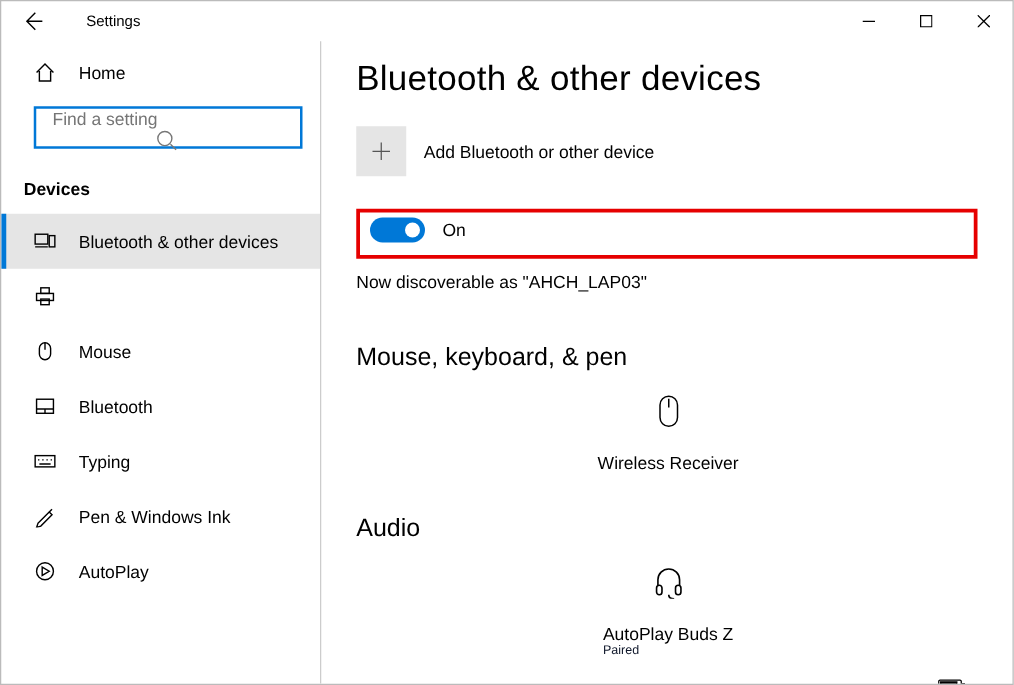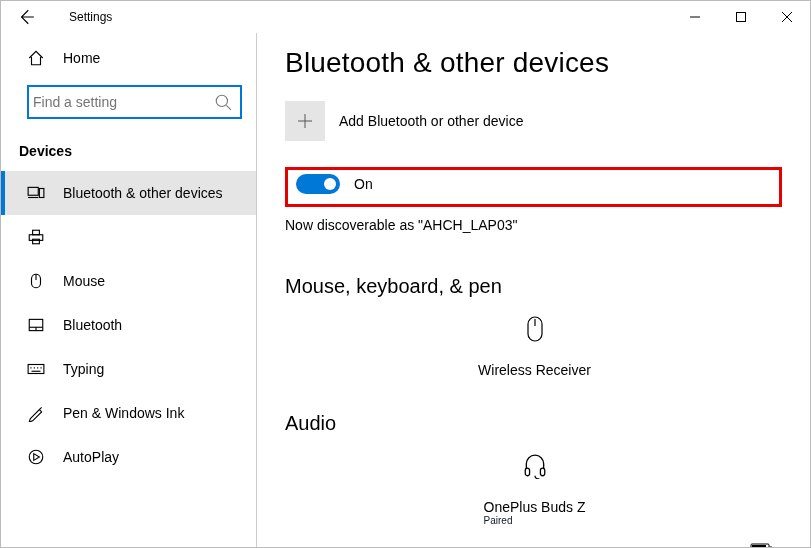--- a/index.html
+++ b/index.html
@@ -7,21 +7,21 @@
 .titlebar { height: 32px; display: flex; align-items: center; }
 .tb-left { display: flex; align-items: center; gap: 34px; padding-left: 16px; }
 .tb-title { font-size: 12px; }
 .tb-controls { margin-left: auto; display: flex; }
 .tb-btn { width: 46px; height: 32px; display: flex; align-items: center; justify-content: center; }
 .tb-btn svg { width: 10px; height: 10px; }
 .container { display: flex; height: calc(100% - 32px); }
 .sidebar { width: 256px; border-right: 1px solid #ccc; padding-top: 6px; }
 .home-row { display: flex; align-items: center; gap: 18px; padding: 10px 18px 10px 26px; }
 .home-row .lbl { font-size: 14px; }
-.search-box { margin: 8px 14px 18px 26px; border: 2px solid #0078d7; height: 34px; display: flex; align-items: center; padding: 0 8px 0 4px; }
+.search-box { margin: 8px 14px 18px 26px; border: 2px solid #0078d7; height: 34px; display: flex; align-items: center; padding: 0 8px 0 4px; flex-direction: column; }
 .search-box input { border: none; outline: none; font-size: 14px; flex: 1; color: #6a6a6a; background: transparent; }
 .category { font-weight: 600; padding: 6px 18px 12px 18px; font-size: 14px; }
 .nav-item { display: flex; align-items: center; gap: 18px; padding: 13px 18px 13px 26px; font-size: 14px; position: relative; }
 .nav-item.active { background: #e5e5e5; }
 .nav-item.active::before { content: ""; position: absolute; left: 0; top: 0; bottom: 0; width: 4px; background: #0078d7; }
 .icon-slot { width: 18px; height: 18px; display: flex; align-items: center; justify-content: center; }
 .main { flex: 1; padding: 14px 28px 0 28px; overflow: hidden; }
 .page-title { font-size: 28px; font-weight: 400; margin-bottom: 22px; letter-spacing: 0.2px; }
 .add-row { display: flex; align-items: center; gap: 14px; margin-bottom: 26px; }
 .plus-tile { width: 40px; height: 40px; background: #e5e5e5; display: flex; align-items: center; justify-content: center; color: #555; }
@@ -217,21 +217,21 @@
     <div class="dev-row">
       <div class="dev-icon">
         <svg viewBox="0 0 24 24" width="26" height="26" fill="none" stroke="#000" stroke-width="1.2">
             <path d="M4 14 V10 a8 8 0 0 1 16 0 V14"></path>
             <rect x="3" y="14" width="4" height="7" rx="2"></rect>
             <rect x="17" y="14" width="4" height="7" rx="2"></rect>
             <path d="M12 21 q0 3 4 3"></path>
           </svg>
       </div>
       <div>
-        <div class="dev-name">OnePlus Buds Z</div>
+        <div class="dev-name">AutoPlay Buds Z</div>
         <div class="dev-sub">Paired</div>
       </div>
       <div class="dev-right">
         <span>
           <svg width="22" height="12" viewBox="0 0 22 12" fill="none" stroke="#000" stroke-width="1">
               <rect x="1" y="1" width="18" height="10" rx="1"></rect>
               <rect x="20" y="4" width="2" height="4" fill="#000"></rect>
               <rect x="2.5" y="2.5" width="13" height="7" fill="#000"></rect>
             </svg>
         </span>

